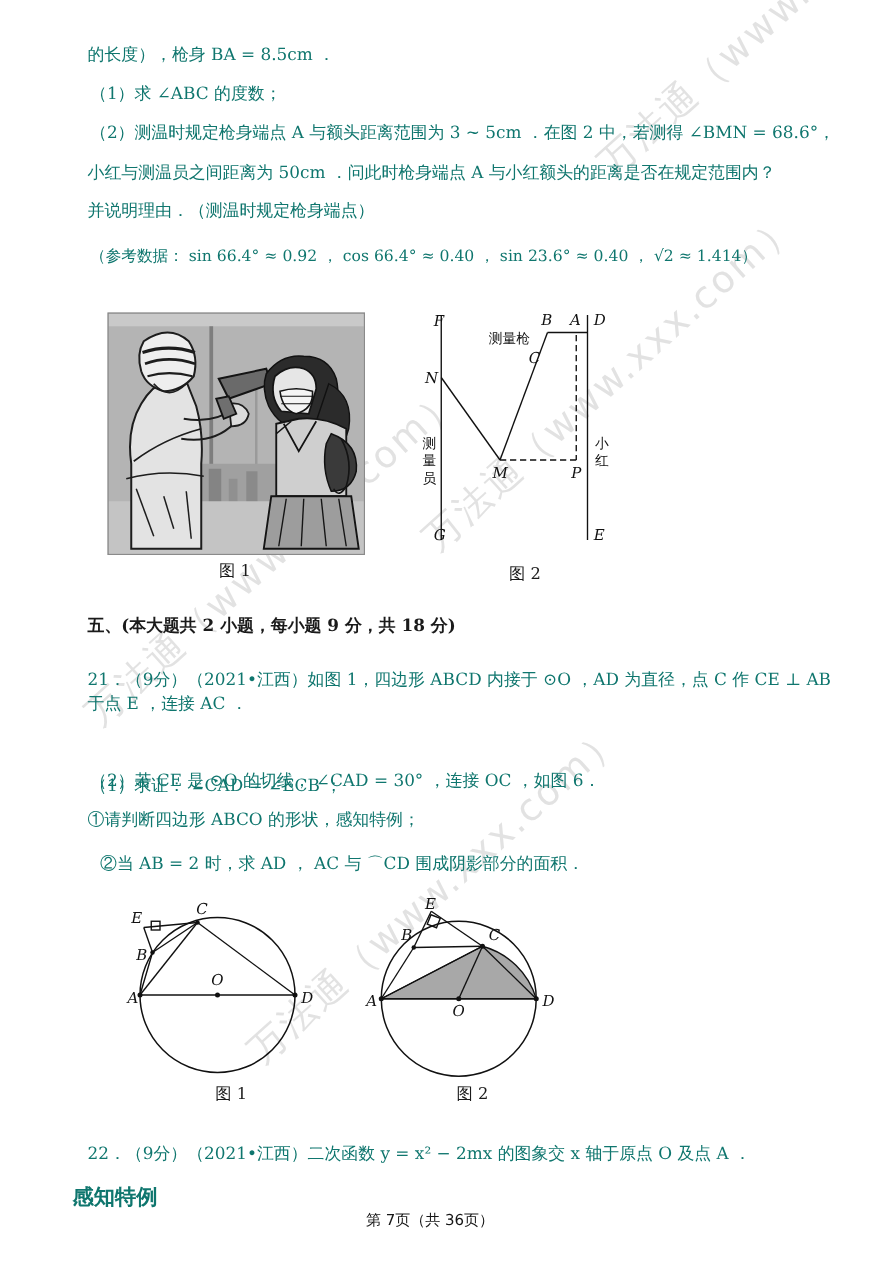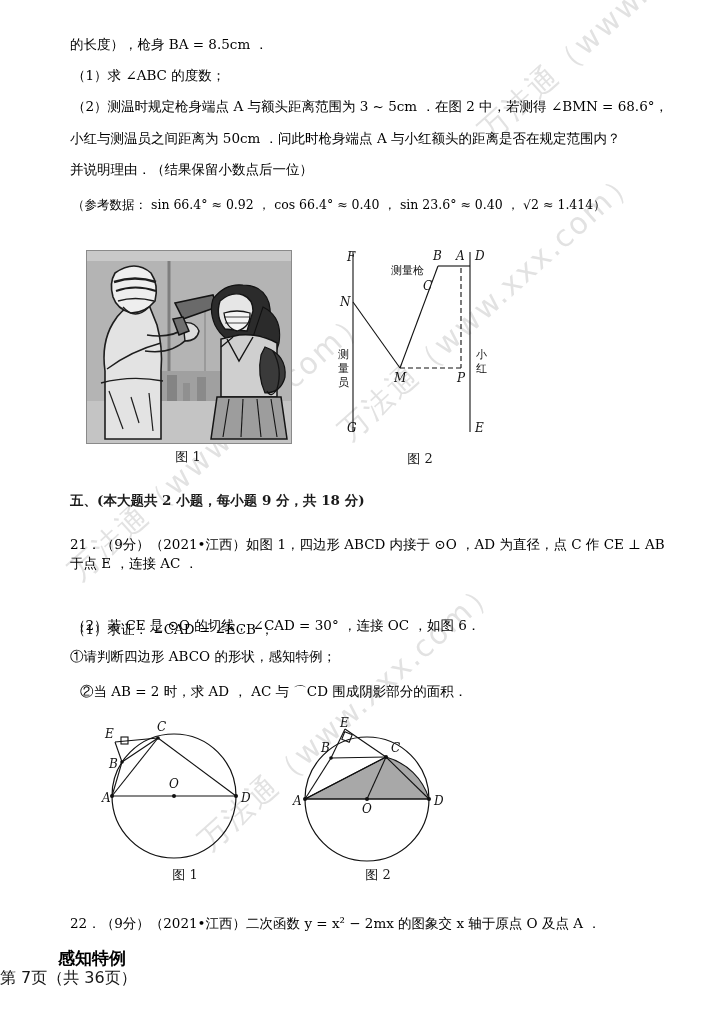--- a/index.html
+++ b/index.html
@@ -39,32 +39,33 @@
   .wm4{left:190px;top:830px;}
 
   .content{position:relative;z-index:2;}
 
   
   .tline{
     position:absolute;
     font-size:13.5px;
     line-height:1.2;
     white-space:nowrap;
-    color:#000000;
+    color:#0f766e;
   }
   .sect-head{
     position:absolute;
     font-weight:bold;
     font-size:13.5px;
     white-space:nowrap;
   }
   .footer{
     position:absolute;
     width:688px;
-    font-size:16px;
+    text-align:center;
+    font-size:12px;
     font-family:"DejaVu Sans","Liberation Sans",sans-serif;
     color:#161616;
   }
   .figcap{
     position:absolute;
     font-size:13px;
     text-align:center;
     white-space:nowrap;
   }
   svg{display:block;overflow:visible;}
@@ -96,21 +97,21 @@
     <div class="wm-text wm3">万法通（www.xxx.com）</div>
     <div class="wm-text wm4">万法通（www.xxx.com）</div>
   </div>
 
   <div class="content">
 
     <div class="tline" style="left:70px;top:36px;">的长度），枪身 BA = 8.5cm ．</div>
     <div class="tline" style="left:72px;top:67px;">（1）求 ∠ABC 的度数；</div>
     <div class="tline" style="left:72px;top:98px;">（2）测温时规定枪身端点 A 与额头距离范围为 3 ~ 5cm ．在图 2 中，若测得 ∠BMN = 68.6°，</div>
     <div class="tline" style="left:70px;top:130px;">小红与测温员之间距离为 50cm ．问此时枪身端点 A 与小红额头的距离是否在规定范围内？</div>
-    <div class="tline" style="left:70px;top:161px;">并说明理由．（结果保留小数点后一位）</div>
+    <div class="tline" style="left:70px;top:161px;">并说明理由．（测温时规定枪身端点）</div>
     <div class="tline" style="left:72px;top:197px;font-size:12.5px;">（参考数据： sin 66.4° ≈ 0.92 ， cos 66.4° ≈ 0.40 ， sin 23.6° ≈ 0.40 ， √2 ≈ 1.414）</div>
 
     <div class="photo" style="left:86px;top:250px;width:204px;height:192px;">
       <svg width="204" height="192" viewBox="0 0 204 192">
         <rect x="0" y="0" width="204" height="192" fill="#b4b4b4"></rect>
         <rect x="0" y="0" width="204" height="10" fill="#c9c9c9"></rect>
 
         <line x1="82" y1="10" x2="82" y2="150" stroke="#7e7e7e" stroke-width="3"></line>
         <line x1="118" y1="60" x2="118" y2="150" stroke="#9a9a9a" stroke-width="2"></line>
         <rect x="60" y="120" width="95" height="34" fill="#a0a0a0"></rect>

